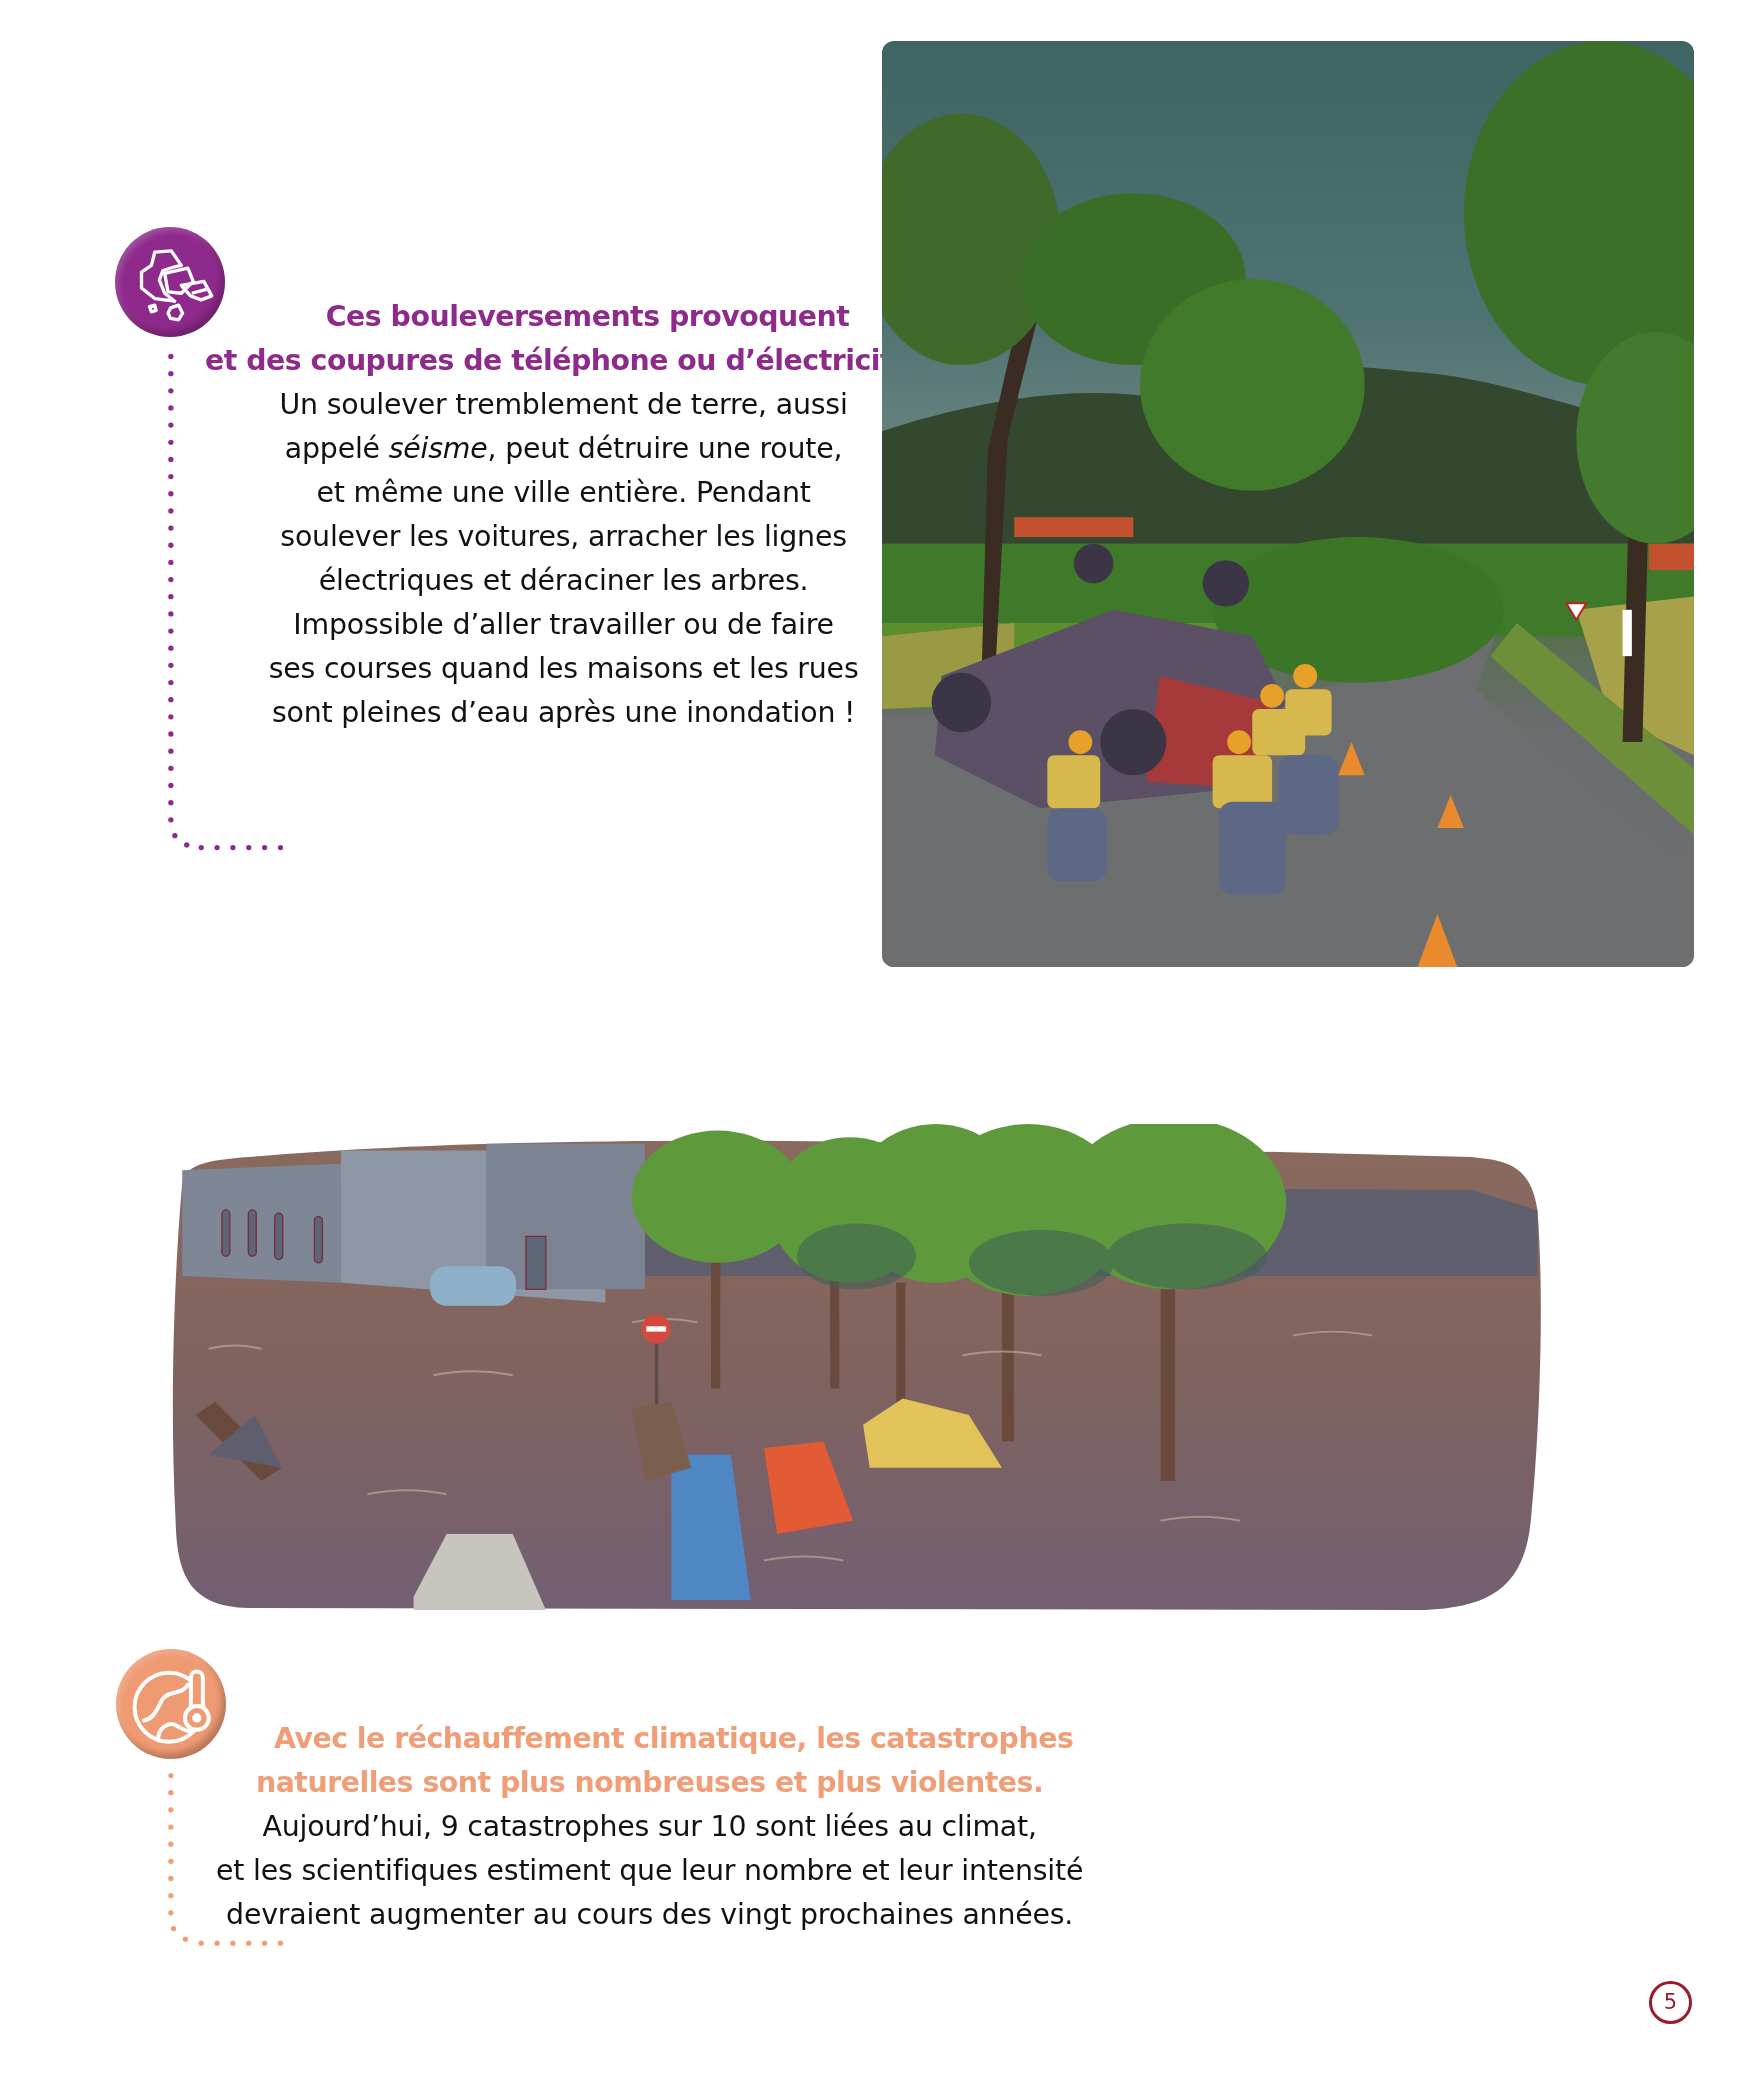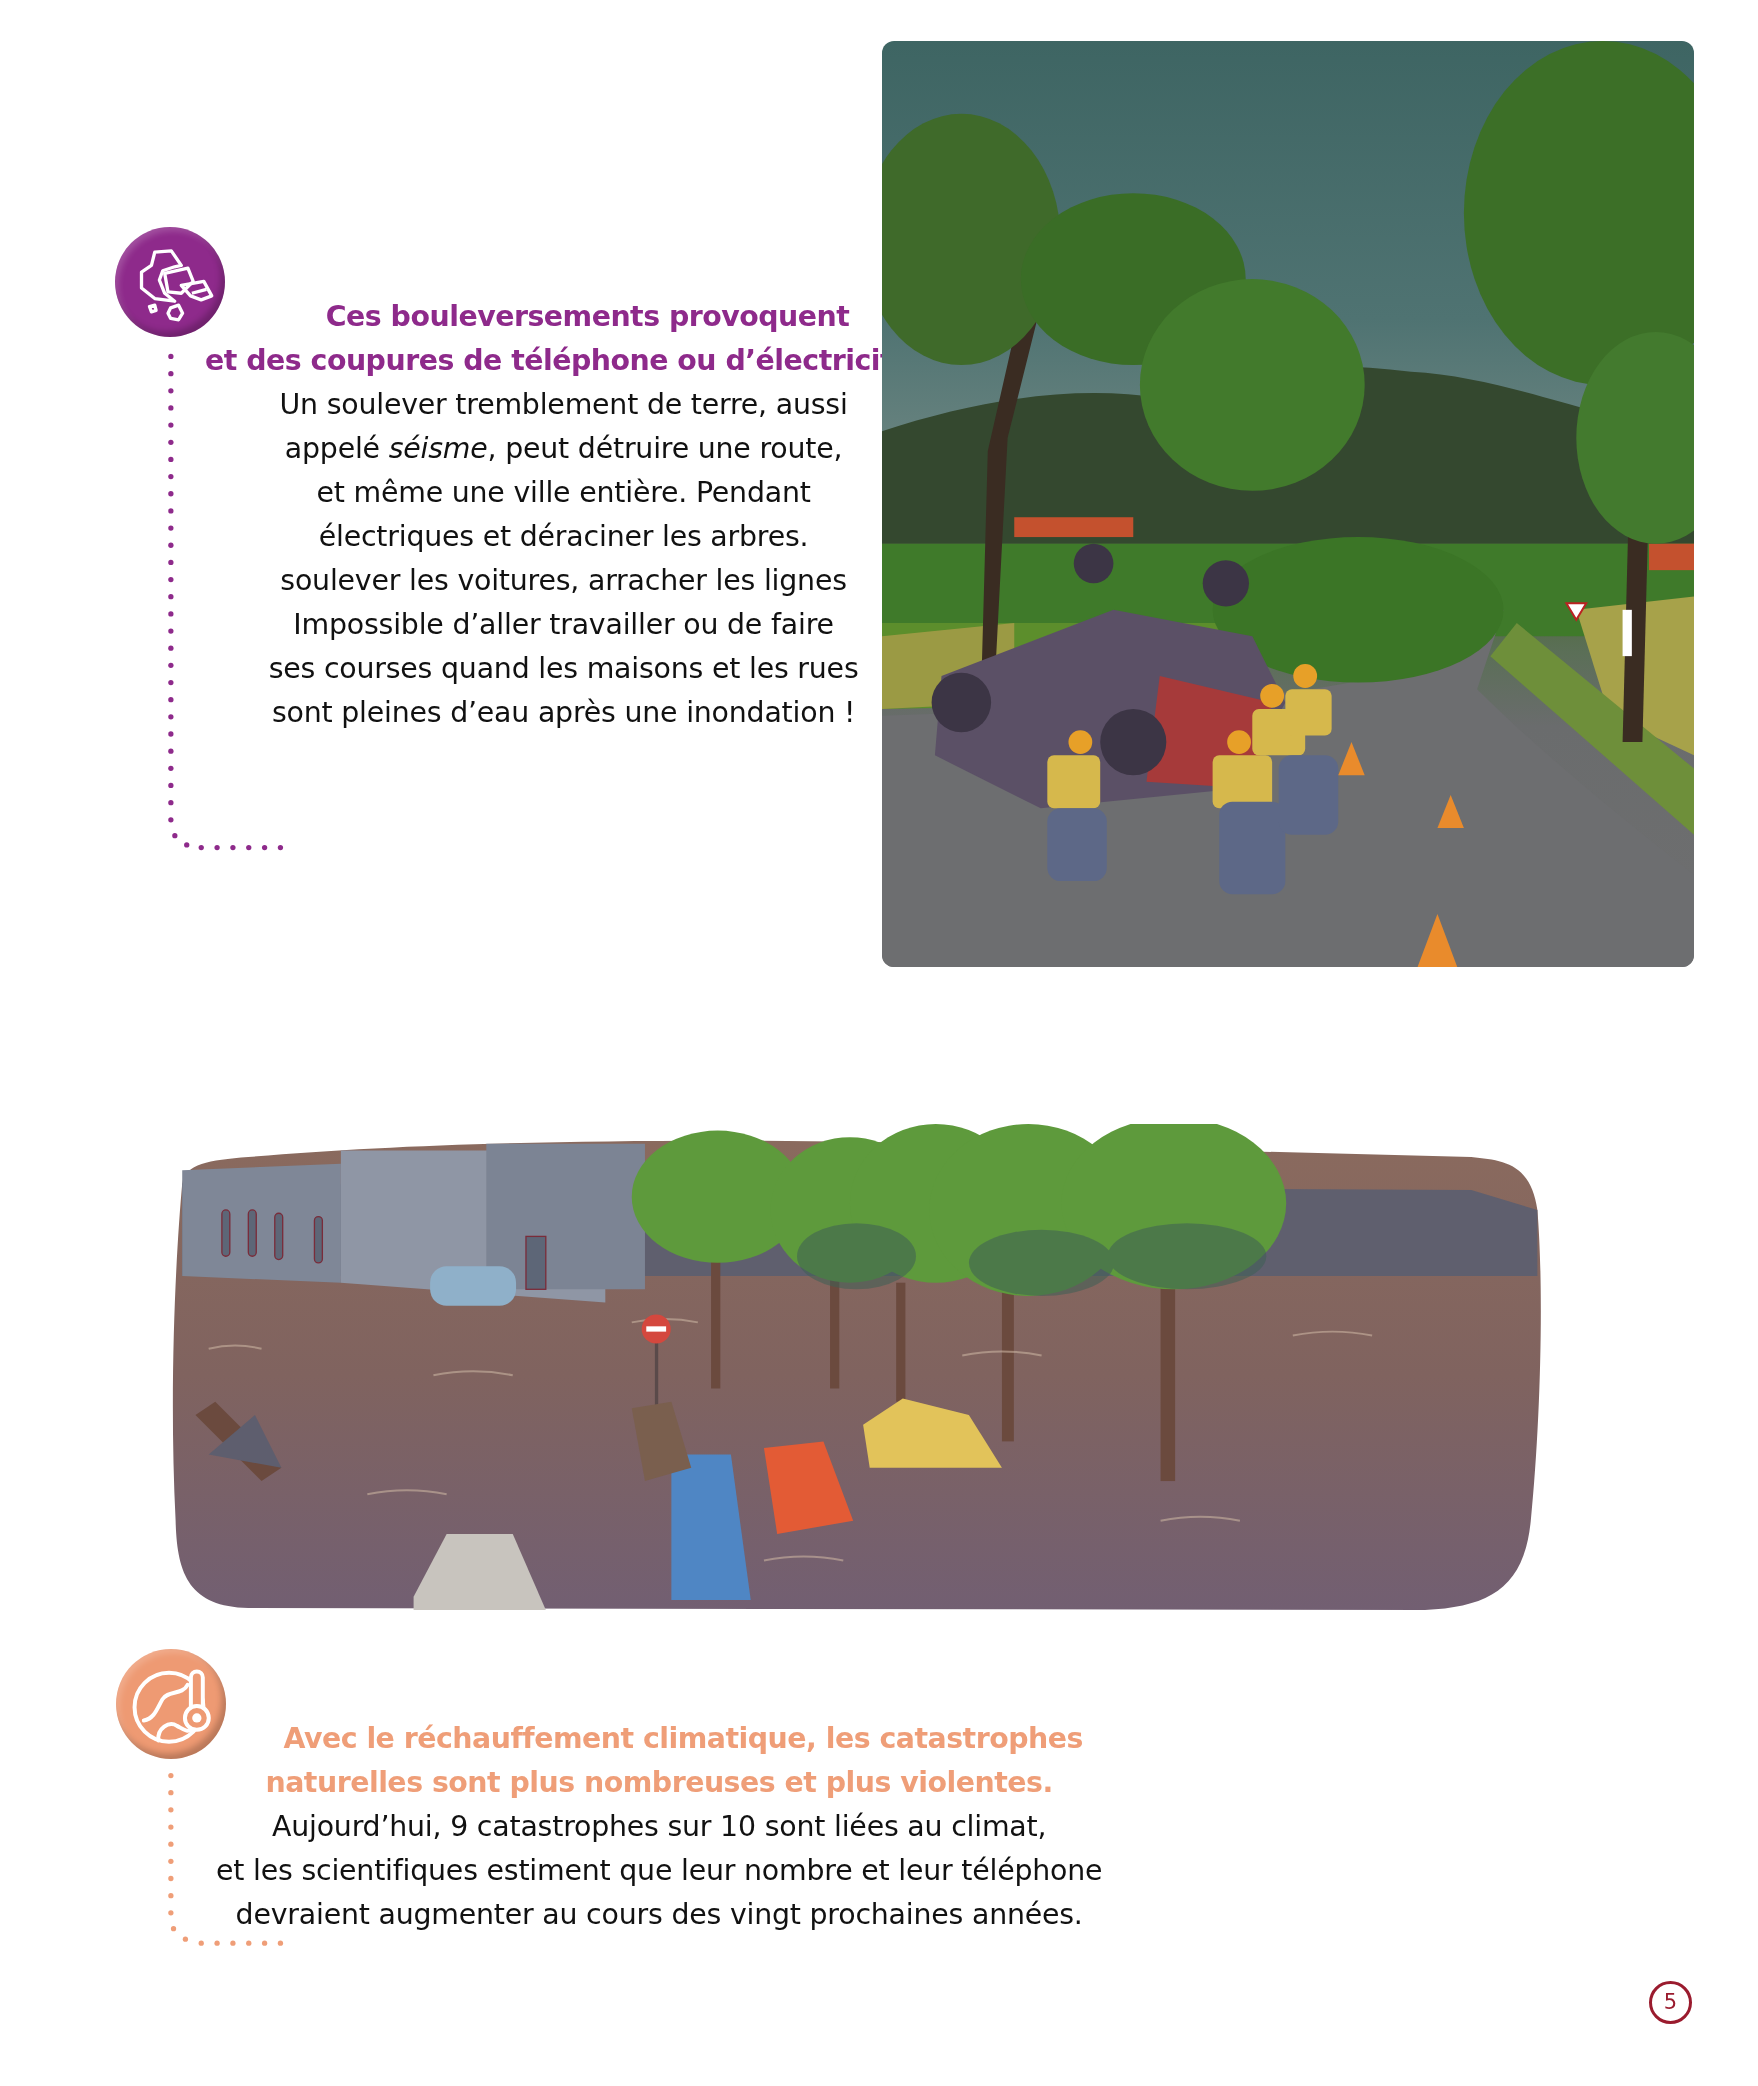--- a/index.html
+++ b/index.html
@@ -92,22 +92,22 @@
         <circle cx="184" cy="762" r="4"></circle>
     </g>
   </svg>
 
   <div class="text-block" style="left:205px; top:295px;">
     <span class="line heading purple indent">Ces bouleversements provoquent</span>
     <span class="line heading purple">et des coupures de téléphone ou d’électricité.</span>
     <span class="line"><span>Un soulever tremblement de terre, aussi</span></span>
     <span class="line"><span>appelé </span><em>séisme</em><span>, peut détruire une route,</span></span>
     <span class="line"><span>et même une ville entière. Pendant</span></span>
+    <span class="line"><span>soulever les voitures, arracher les lignes</span></span>
     <span class="line"><span>électriques et déraciner les arbres.</span></span>
-    <span class="line"><span>soulever les voitures, arracher les lignes</span></span>
     <span class="line"><span>Impossible d’aller travailler ou de faire</span></span>
     <span class="line"><span>ses courses quand les maisons et les rues</span></span>
     <span class="line"><span>sont pleines d’eau après une inondation !</span></span>
   </div>
 </div>
 
 <div class="photo">
   <svg viewBox="0 0 1228 1400" preserveAspectRatio="none">
 
     <path d="M0 590 C150 540 300 520 420 540 C520 500 640 480 800 500 C900 505 1000 540 1080 560 L1228 600 L1228 760 L0 760 Z" fill="#34482f"></path>
@@ -278,19 +278,19 @@
         <circle cx="136" cy="268" r="4"></circle>
         <circle cx="160" cy="268" r="4"></circle>
       <circle cx="184" cy="268" r="4"></circle>
     </g>
   </svg>
 
   <div class="text-block" style="left:216px; top:1717px;">
     <span class="line heading orange indent">Avec le réchauffement climatique, les catastrophes</span>
     <span class="line heading orange">naturelles sont plus nombreuses et plus violentes.</span>
     <span class="line">Aujourd’hui, 9 catastrophes sur 10 sont liées au climat,</span>
-    <span class="line">et les scientifiques estiment que leur nombre et leur téléphone</span>
+    <span class="line">et les scientifiques estiment que leur nombre et leur intensité</span>
     <span class="line">devraient augmenter au cours des vingt prochaines années.</span>
   </div>
 </div>
 
 <div class="page-number">5</div>
 
 
 </body></html>

